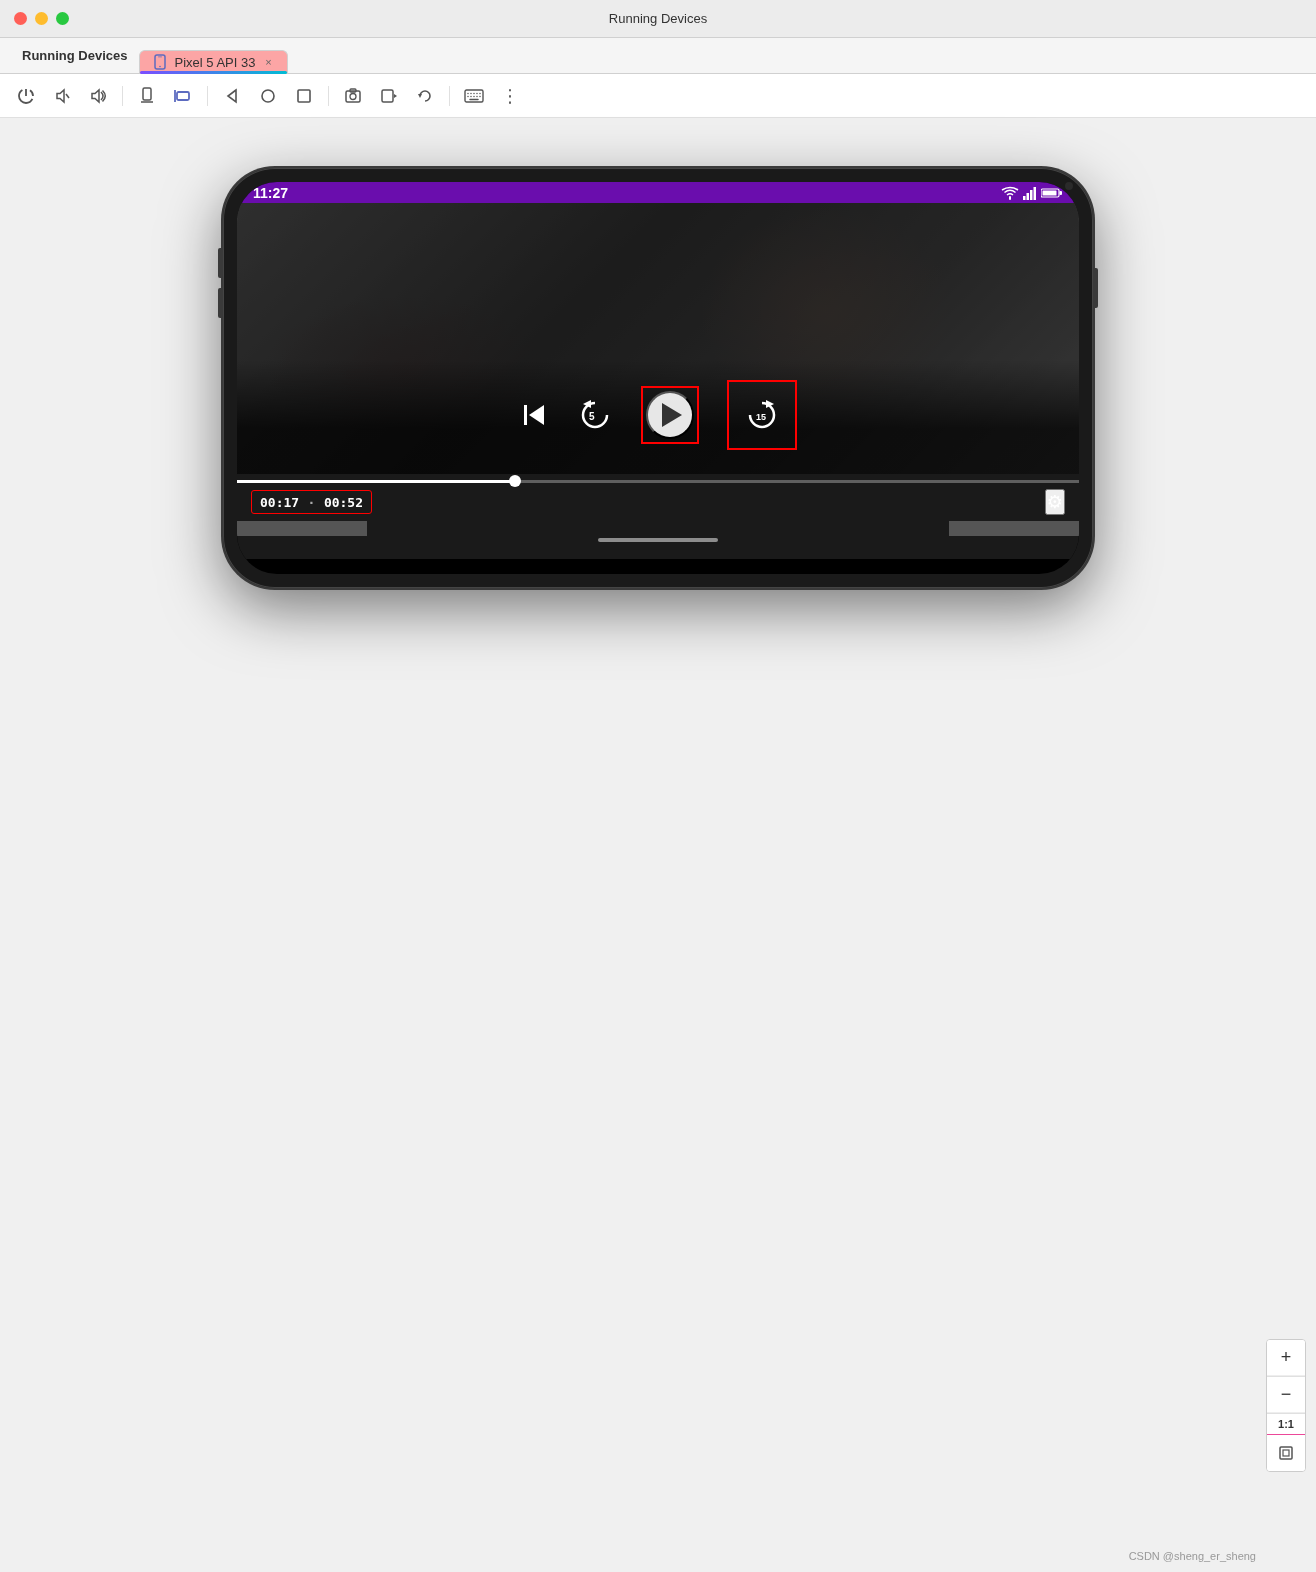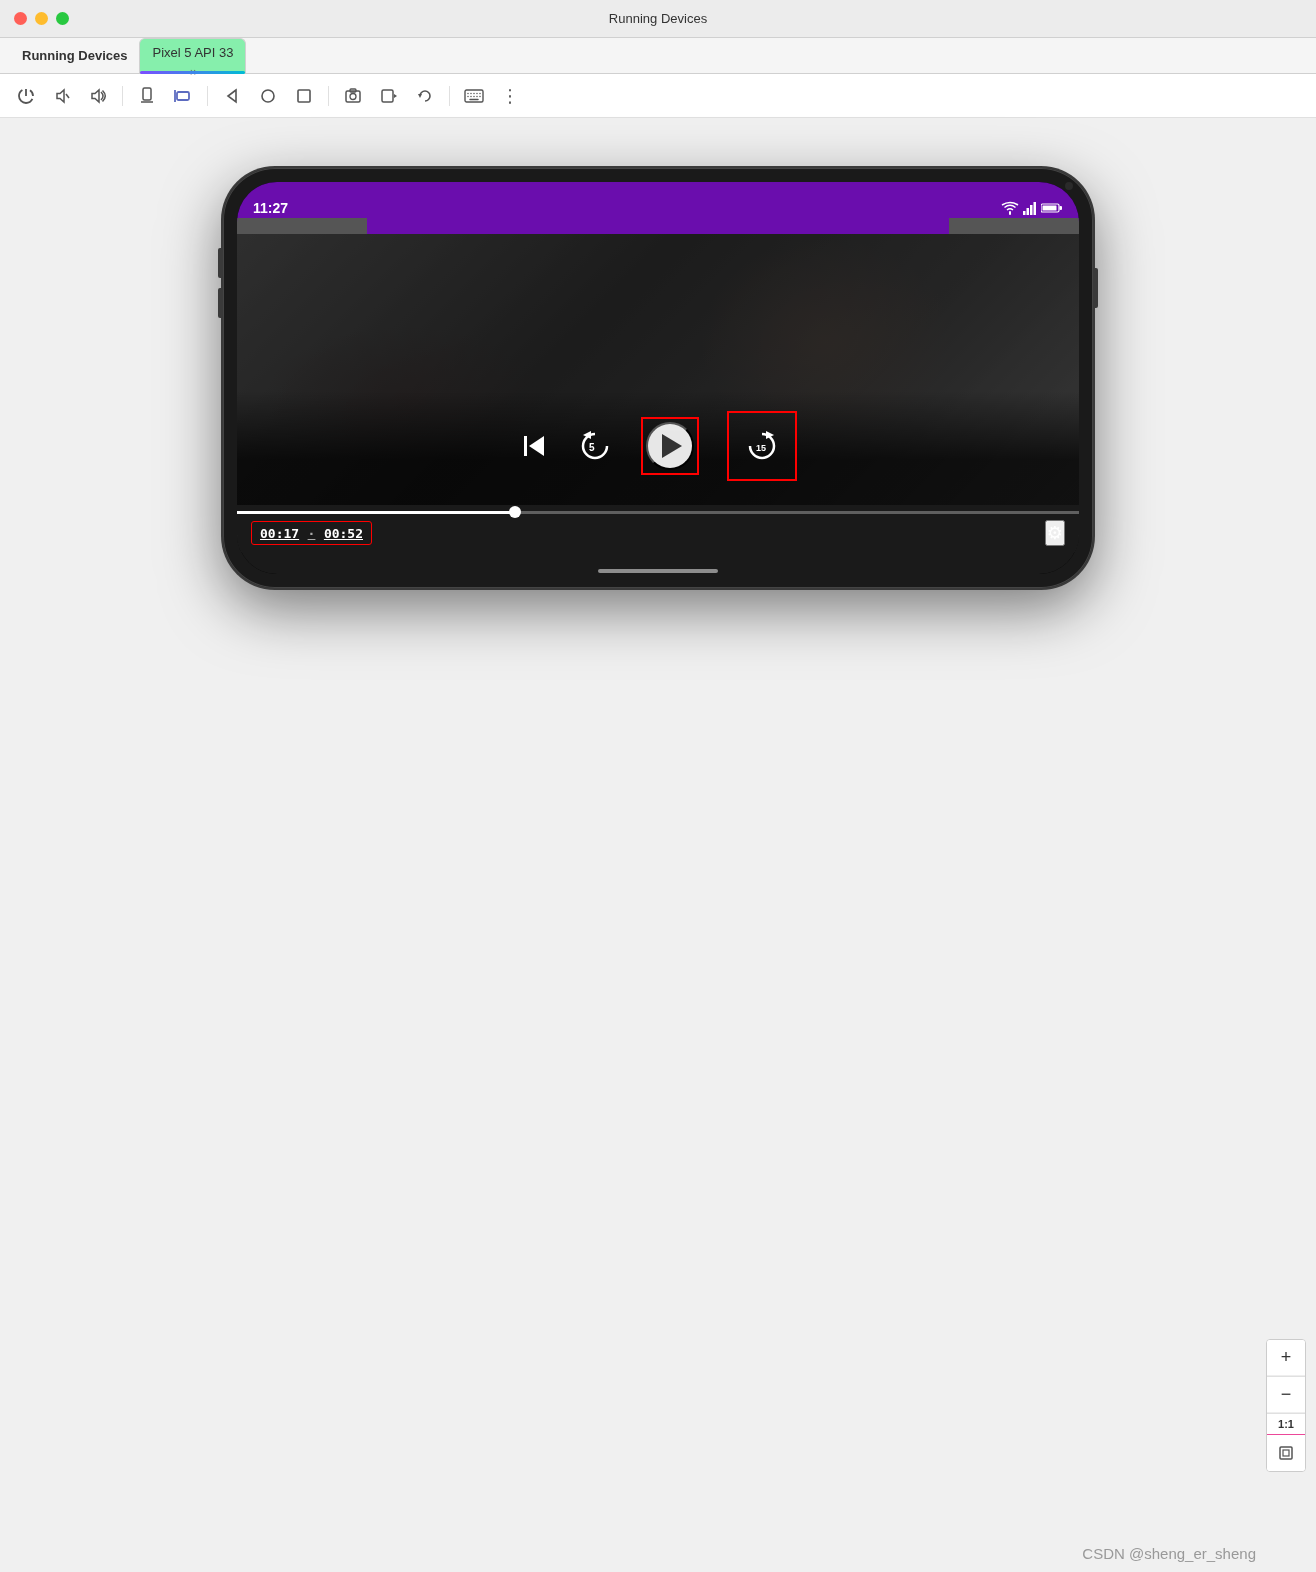--- a/index.html
+++ b/index.html
@@ -59,28 +59,27 @@
       align-items: center;
       padding: 0 12px;
       gap: 6px;
       font-size: 13px;
       color: #333;
       font-weight: 700;
       cursor: default;
       border-bottom: none;
     }
     .tab-item.device-tab {
-      background: #86efac;
+      background: #fca5a5;
       border-radius: 6px 6px 0 0;
       border: 1px solid #d0d0d0;
       border-bottom: none;
       font-weight: 400;
-      margin-top: 0;
-      position: relative;
-      flex-direction: column;
+      margin-top: 12px;
+      position: relative;
     }
     .tab-close-btn {
       width: 14px;
       height: 14px;
       border-radius: 50%;
       border: none;
       background: transparent;
       cursor: pointer;
       font-size: 11px;
       color: #666;
@@ -164,21 +163,21 @@
       border-radius: 40px;
       overflow: hidden;
       width: 100%;
       height: 100%;
       position: relative;
     }
 
     
     .status-bar {
       background: #6a0dad;
-      height: 52px;
+      height: 21px;
       display: flex;
       align-items: center;
       justify-content: space-between;
       padding: 4px 16px;
       color: white;
       font-size: 13px;
       font-weight: 600;
     }
     .status-time { font-size: 14px; font-weight: 700; }
     .status-icons { display: flex; align-items: center; gap: 4px; }
@@ -315,21 +314,20 @@
     .time-display {
       border: 1.5px solid red;
       padding: 2px 8px;
       border-radius: 3px;
     }
     .time-text {
       color: white;
       font-size: 13px;
       font-family: monospace;
       font-weight: 600;
-      text-decoration: underline;
     }
     .time-dot { color: #aaa; margin: 0 4px; }
     .settings-gear {
       color: white;
       font-size: 18px;
       cursor: pointer;
     }
 
     
     .bottom-nav {
@@ -445,21 +443,21 @@
       align-items: center;
       justify-content: center;
       padding: 4px;
     }
 
     
     .watermark {
       position: absolute;
       bottom: 10px;
       right: 60px;
-      font-size: 15px;
+      font-size: 11px;
       color: #999;
     }
   </style>
 </head>
 <body>
 
 <div class="title-bar">
   <div class="window-controls">
     <button class="wc-btn wc-close"></button>
     <button class="wc-btn wc-minimize"></button>

